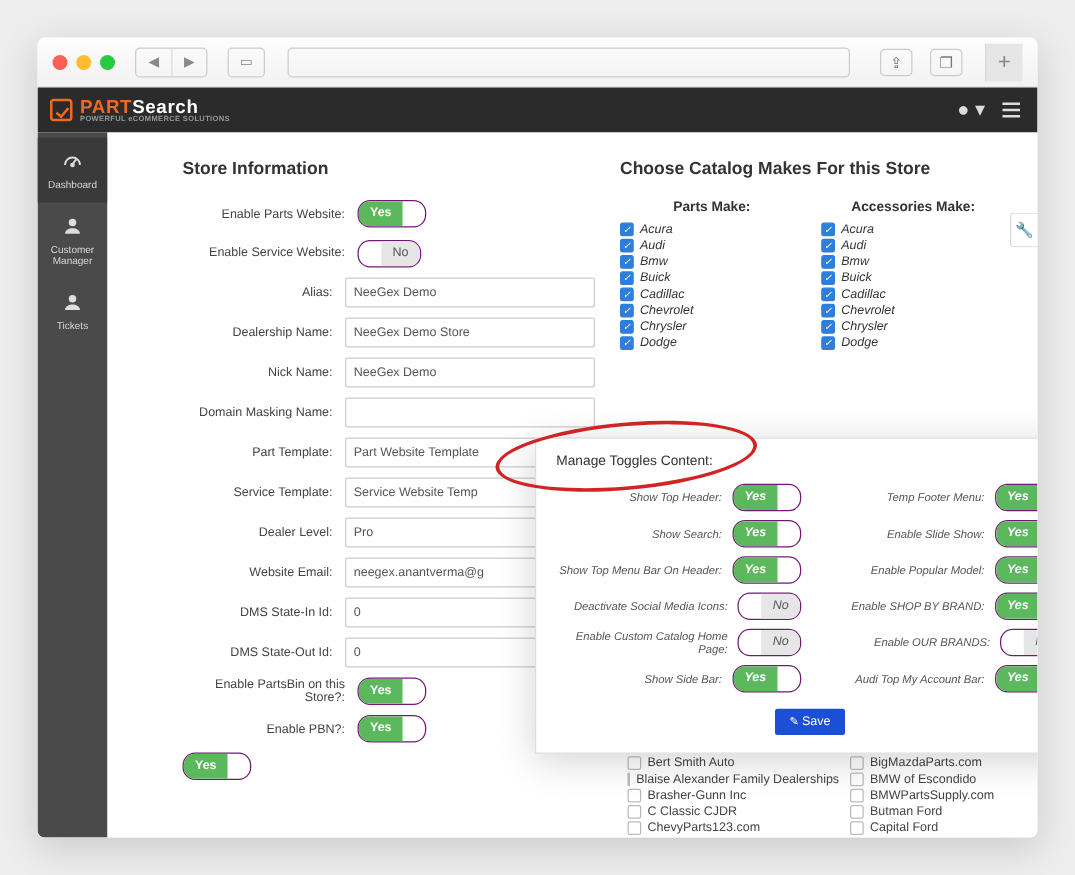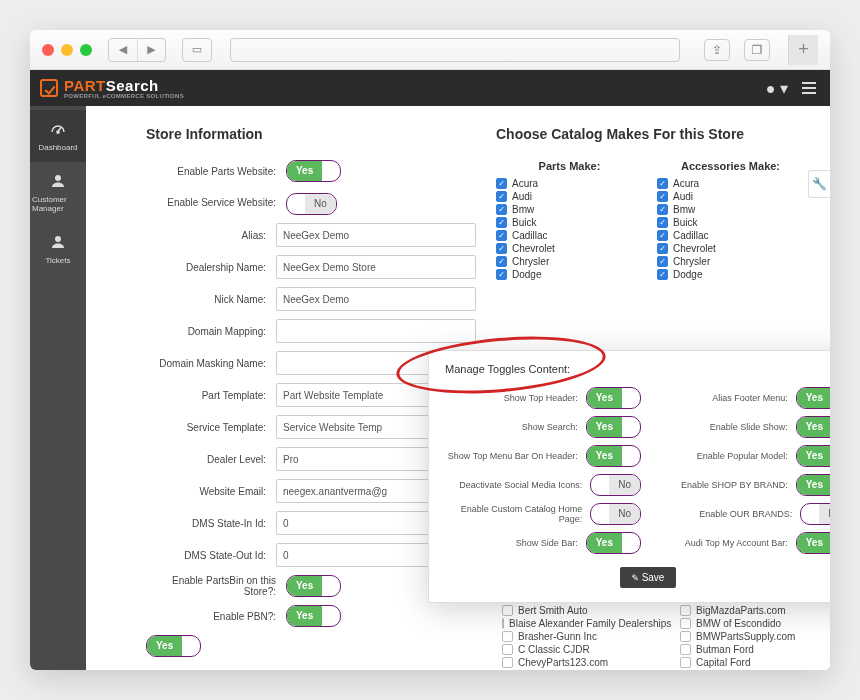--- a/index.html
+++ b/index.html
@@ -26,21 +26,21 @@
   .logo-text{font-size:15px;letter-spacing:0.5px;}
   .logo-text .orange{color:#ec6b1f;}
   .logo-sub{font-size:6px;color:#999;letter-spacing:0.3px;margin-top:-1px;}
   .app-right{display:flex;align-items:center;gap:14px;color:#ddd;}
   .ham{display:inline-flex;flex-direction:column;gap:3px;}
   .ham span{width:14px;height:2px;background:#ddd;}
 
   
   .body { display:flex; height:calc(100% - 76px); }
   .sidebar { width:56px; background:#4a4a4a; padding-top:4px; }
-  .sb-item{display:flex;flex-direction:column;align-items:center;padding:10px 2px;color:#d8d8d8;font-size:8px;gap:5px;cursor:pointer;}
+  .sb-item{display:flex;flex-direction:column;align-items:center;padding:10px 2px;color:#d8d8d8;font-size:8px;text-align:center;gap:5px;cursor:pointer;}
   .sb-item.active{background:#3a3a3a;}
   .sb-ic{width:20px;height:18px;display:block;}
 
   .content{flex:1;background:#fff;position:relative;overflow:hidden;}
   .main{padding:20px 26px 0 60px;display:flex;gap:20px;}
   .col-left{width:330px;}
   .col-right{flex:1;}
   h3.sec{font-size:14px;font-weight:bold;color:#333;margin-bottom:18px;}
   .wrench{position:absolute;right:0;top:64px;width:22px;height:28px;background:#fff;border:1px solid #ddd;border-right:none;border-radius:3px 0 0 3px;display:flex;align-items:center;justify-content:center;color:#555;font-size:12px;}
 
@@ -49,39 +49,39 @@
   .frow .val input{width:200px;height:24px;border:1px solid #ccc;border-radius:2px;padding:0 6px;font-size:10px;color:#555;}
   .toggle{display:inline-flex;align-items:center;border:1px solid #701a75;border-radius:10px;height:22px;overflow:hidden;font-size:10px;}
   .toggle span{padding:0 9px;line-height:20px;color:#999;}
   .toggle span.on{background:#5cb85c;color:#fff;font-weight:bold;}
   .toggle span.nolbl{background:#e6e6e6;color:#555;}
 
   .sub{font-size:11px;font-weight:bold;color:#333;margin-bottom:6px;text-align:center;}
   .makes{display:flex;gap:14px;}
   .make-col{flex:1;}
   .make-list{display:flex;flex-direction:column;gap:2px;}
-  .make-item{font-size:10px;color:#333;display:flex;align-items:center;gap:5px;}
+  .make-item{font-size:10px;color:#333;display:flex;align-items:center;gap:5px;font-style:italic;}
   .chk{width:11px;height:11px;border:1px solid #5599dd;border-radius:2px;display:inline-flex;align-items:center;justify-content:center;background:#fff;}
   .chk.on{background:#2f7edb;border-color:#2f7edb;}
   .chk.on::after{content:"✓";color:#fff;font-size:8px;line-height:1;}
   .chk.off{border-color:#bbb;}
 
   .lower-lists{position:absolute;left:416px;top:460px;display:flex;gap:18px;font-size:10px;color:#444;}
   .llist{width:160px;display:flex;flex-direction:column;gap:2px;}
   .litem{display:flex;align-items:center;gap:5px;white-space:nowrap;}
 
   
   .modal{position:absolute;left:342px;top:244px;width:440px;background:#fff;border:1px solid #ddd;box-shadow:0 6px 30px rgba(0,0,0,0.18);padding:12px 16px 14px;z-index:50;}
   .modal h4{font-size:11px;font-weight:normal;color:#333;margin-bottom:12px;}
   .mgrid{display:flex;gap:14px;}
   .mcol{flex:1;}
-  .mrow{display:flex;align-items:center;margin-bottom:7px;}
+  .mrow{display:flex;align-items:center;margin-bottom:7px;font-style:italic;}
   .mrow label{flex:1;text-align:right;font-size:9px;color:#555;padding-right:8px;line-height:1.15;}
   .save-row{text-align:center;margin-top:6px;}
-  .save-btn{background:#404040;color:#fff;border:none;padding:5px 12px;font-size:10px;border-radius:2px;cursor:pointer;}
+  .save-btn{background:#1d4ed8;color:#fff;border:none;padding:5px 12px;font-size:10px;border-radius:2px;cursor:pointer;}
   .save-btn::before{content:"✎ ";font-size:9px;}
 
   .ellipse{position:absolute;left:310px;top:232px;width:210px;height:54px;border:3px solid #d12424;border-radius:50%/50%;transform:rotate(-5deg);z-index:60;pointer-events:none;}
 </style>
 </head>
 <body>
 
 <div class="frame">
   <div class="mac-chrome">
     <div class="dots">
@@ -171,24 +171,20 @@
             </div>
           <div class="frow">
               <label>Dealership Name:</label>
               <div class="val"><input value="NeeGex Demo Store" style=""></div>
             </div>
           <div class="frow">
               <label>Nick Name:</label>
               <div class="val"><input value="NeeGex Demo" style=""></div>
             </div>
           <div class="frow">
-              <label>Domain Mapping:</label>
-              <div class="val"><input value="" style=""></div>
-            </div>
-          <div class="frow">
               <label>Domain Masking Name:</label>
               <div class="val"><input value="" style=""></div>
             </div>
           <div class="frow">
               <label>Part Template:</label>
               <div class="val"><input value="Part Website Template" style=""></div>
             </div>
           <div class="frow">
               <label>Service Template:</label>
               <div class="val"><input value="Service Website Temp" style=""></div>
@@ -427,21 +423,21 @@
               <div class="mrow">
                 <label>Show Side Bar:</label>
                 <span class="toggle">
                   <span class="on">Yes</span>
                   <span></span>
                 </span>
               </div>
             </div>
           <div class="mcol" id="mright">
               <div class="mrow">
-                <label>Alias Footer Menu:</label>
+                <label>Temp Footer Menu:</label>
                 <span class="toggle">
                   <span class="on">Yes</span>
                   <span></span>
                 </span>
               </div>
               <div class="mrow">
                 <label>Enable Slide Show:</label>
                 <span class="toggle">
                   <span class="on">Yes</span>
                   <span></span>

